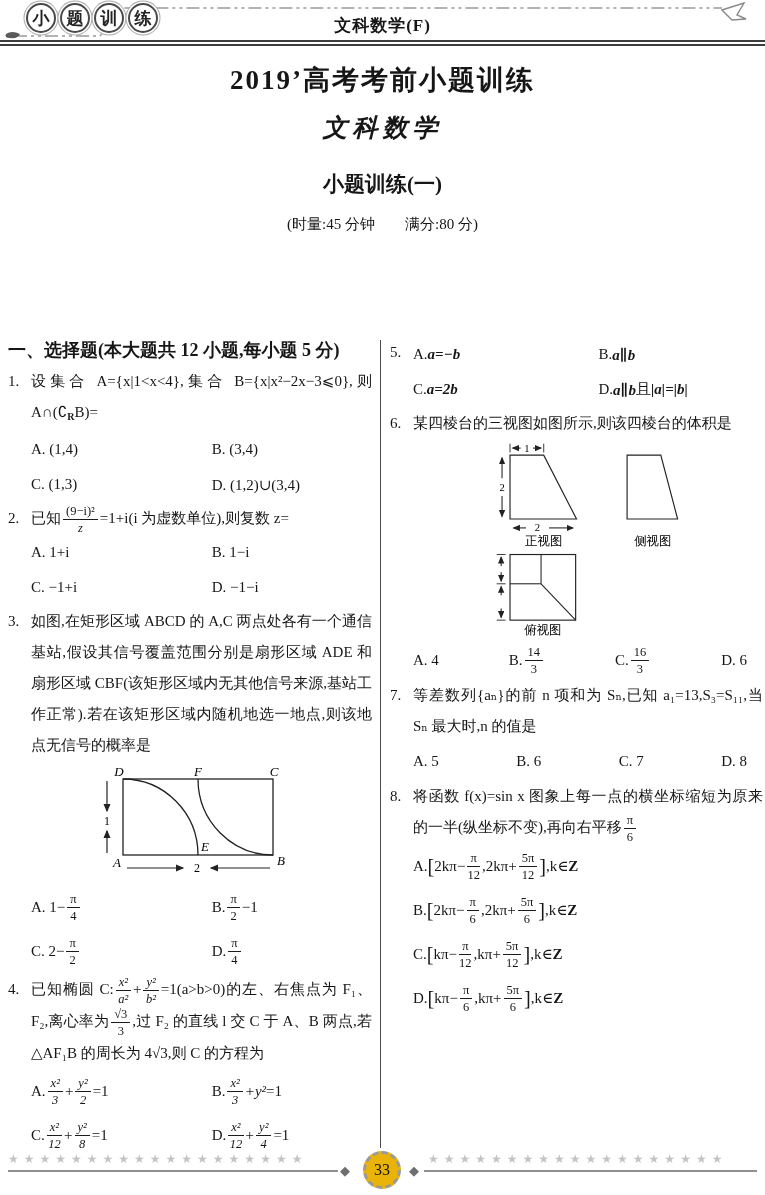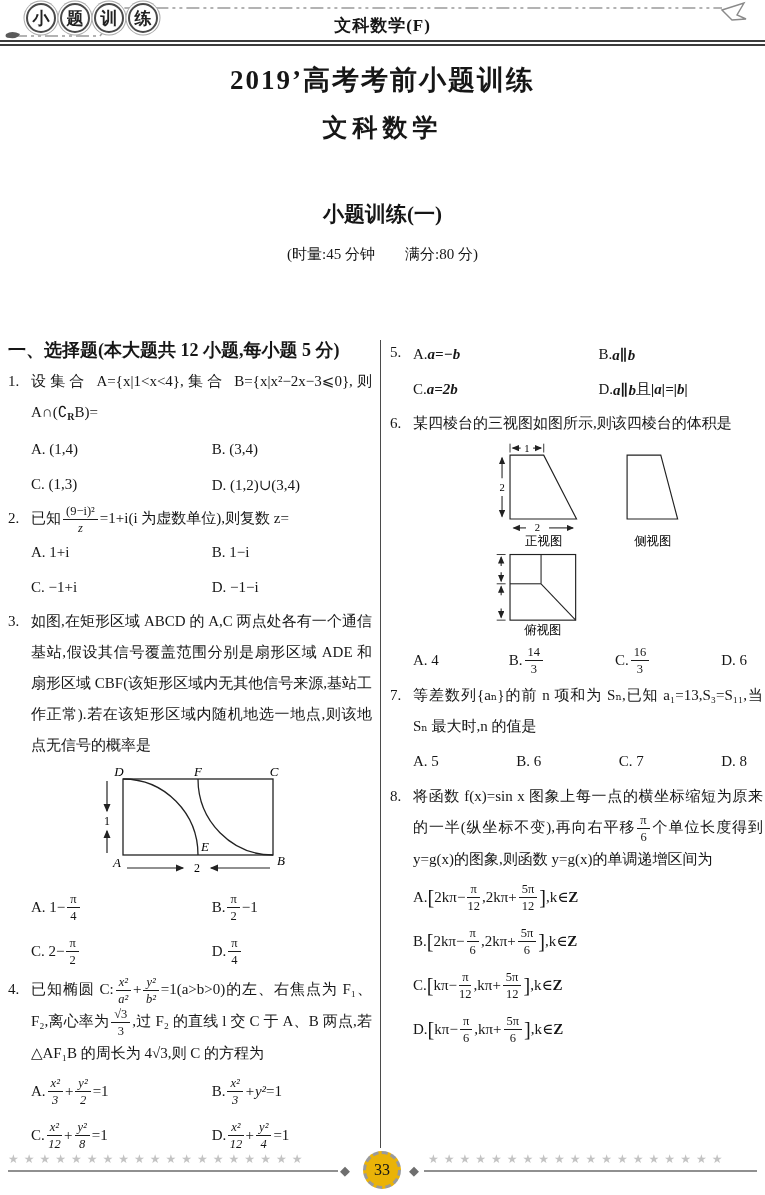--- a/index.html
+++ b/index.html
@@ -15,22 +15,22 @@
         box-shadow:0 0 0 1.5px #fff, 0 0 0 2.5px #a8a8a8;
         display:flex; align-items:center; justify-content:center;
         font-size:17px; font-weight:bold; color:#222; background:#fff; }
   .hdr-subject { position:absolute; left:0; right:0; top:14px; text-align:center;
         font-size:17px; font-weight:bold; letter-spacing:1px; }
   .hdr-rule { position:absolute; left:0; right:0; top:40px; height:6px;
         border-top:2px solid #3c3c3c; border-bottom:2px solid #3c3c3c; }
 
   
   .t-main { margin-top:16px; text-align:center; font-size:27px; font-weight:bold; letter-spacing:2px; }
-  .t-sub  { margin-top:13px; text-align:center; font-size:25px; font-weight:bold; letter-spacing:5px; }
-  .t-sec  { margin-top:56px; text-align:center; font-size:21px; font-weight:bold; }
+  .t-sub  { margin-top:13px; text-align:center; font-size:25px; font-weight:bold; letter-spacing:5px;font-style:italic; }
+  .t-sec  { margin-top:26px; text-align:center; font-size:21px; font-weight:bold; }
   .t-meta { margin-top:17px; text-align:center; font-size:15px; }
   .t-fields { margin-top:25px; display:flex; justify-content:center; gap:52px; font-size:15px; }
   .blank { display:inline-block; width:95px; border-bottom:1px solid #222; height:1.05em; }
 
   
   .cols { position:absolute; top:336px; left:0; width:765px; height:815px; display:flex; }
   .col-l { width:380px; padding:0 8px 0 8px; overflow:hidden; }
   .divider { width:1px; background:#4a4a4a; margin-top:4px; height:808px; }
   .col-r { flex:1; padding:0 2px 0 9px; overflow:hidden; }
 
@@ -403,21 +403,21 @@
         </div>
       </div>
 
       <div class="q">
         <div class="qno">8.</div>
         <div class="qbody">
           <div class="stem">
             <span>将函数 f(x)=sin x 图象上每一点的横坐标缩短为原来的一半(纵坐标不变),再向右平移</span><span class="frac">
                 <span class="fn">π</span>
                 <span class="fd">6</span>
-              </span><span>个单位长度得到 y=g(x)的图象,则函数 y=g(x)的单调递增区间为</span>
+              </span>
           </div>
           <div>
             <div class="opt optf">
                 <span>A. </span>
                 <span class="bk">[</span>
                 <span>2kπ−</span>
                 <span class="frac">
                   <span class="fn">π</span>
                   <span class="fd">12</span>
                 </span>

